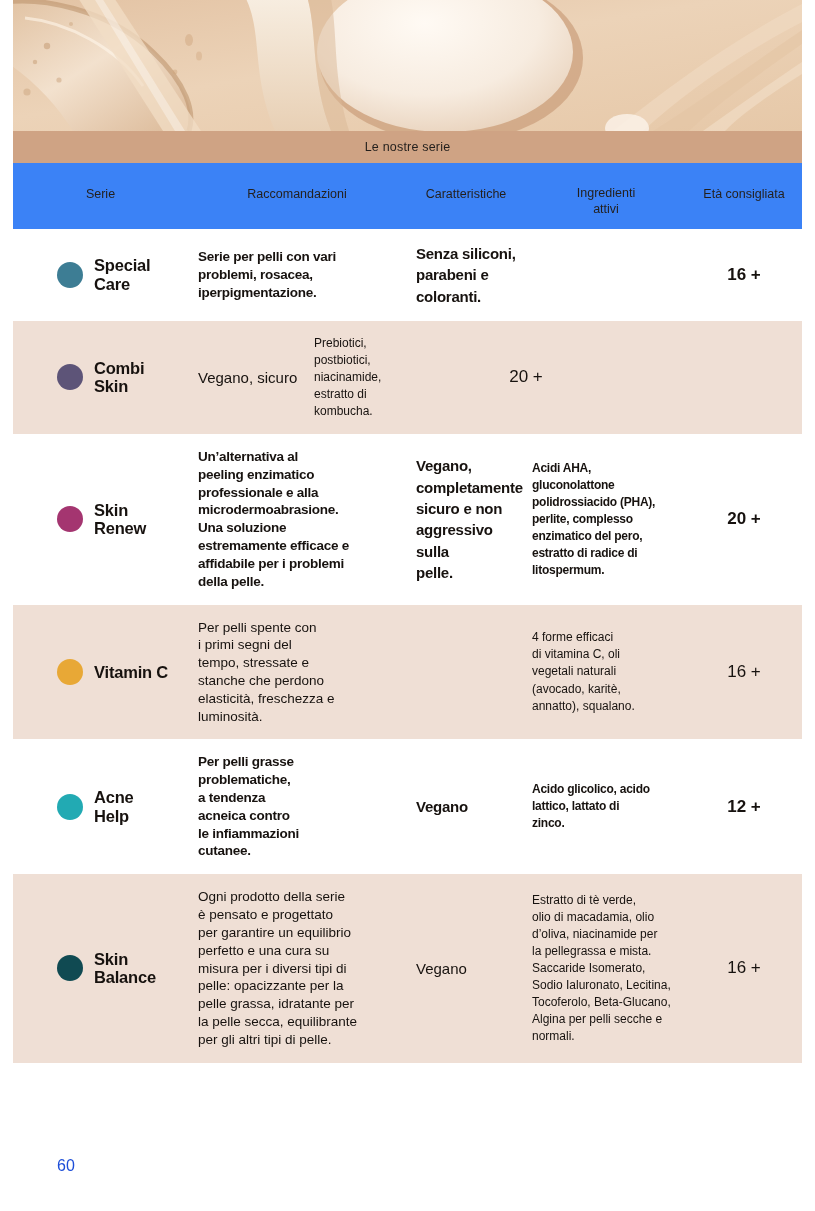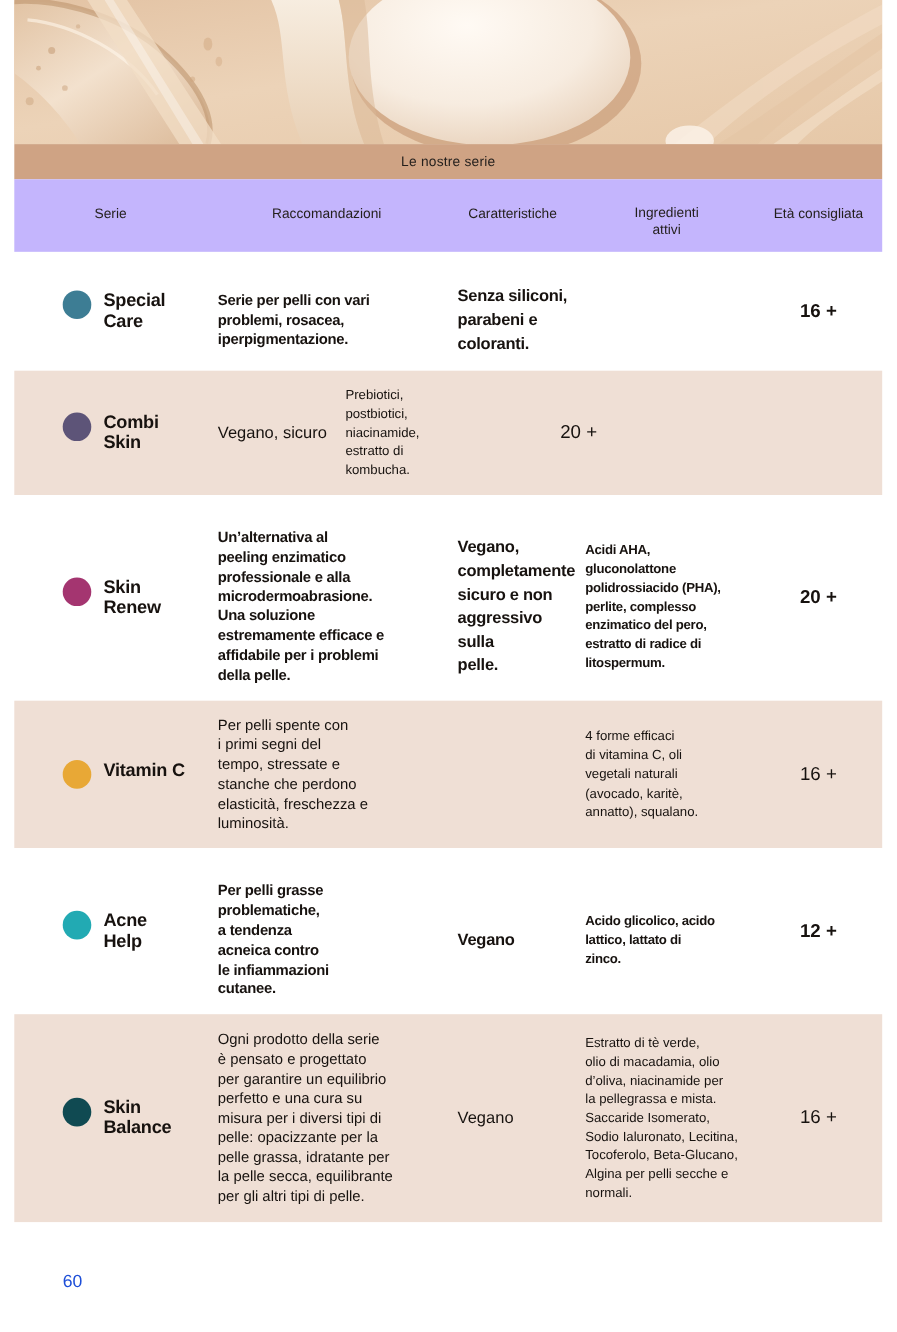--- a/index.html
+++ b/index.html
@@ -40,21 +40,21 @@
     background: #cfa384;
     display: flex;
     align-items: center;
     justify-content: center;
     font-size: 12.5px;
     color: #231f1c;
     letter-spacing: .2px;
   }
 
   .head-row {
-    background: #c4b5fd;
+    background: #3b82f6;
     display: flex;
     align-items: center;
     min-height: 52px;
     padding: 6px 0 8px 0;
   }
   .head-cell {
     font-size: 12.5px;
     color: #231f1c;
     text-align: center;
     line-height: 1.25;
@@ -81,21 +81,21 @@
     box-sizing: border-box;
     padding: 14px 6px;
     font-size: 13px;
     color: #17120f;
     line-height: 1.30;
   }
 
   
   .cell.serie {
     display: flex;
-    align-items: flex-start;
+    align-items: center;
     padding-left: 44px;
   }
   .dot {
     width: 26px;
     height: 26px;
     border-radius: 50%;
     flex: 0 0 26px;
     margin-right: 11px;
   }
   .serie-name {
@@ -130,21 +130,21 @@
   }
   .cell.eta {
     font-size: 17px;
     text-align: center;
     color: #17120f;
   }
 
   
   .heavy .cell.racc,
   .heavy .cell.carat,
-  .heavy .cell.ingr { font-weight: 700; letter-spacing: -.25px; margin-top: 16px; }
+  .heavy .cell.ingr { font-weight: 700; letter-spacing: -.25px; }
   .heavy .cell.eta  { font-weight: 700; }
 
   
   #page-number {
     position: absolute;
     left: 57px;
     top: 1157px;
     font-size: 16px;
     color: #1d4ed8;
   }

